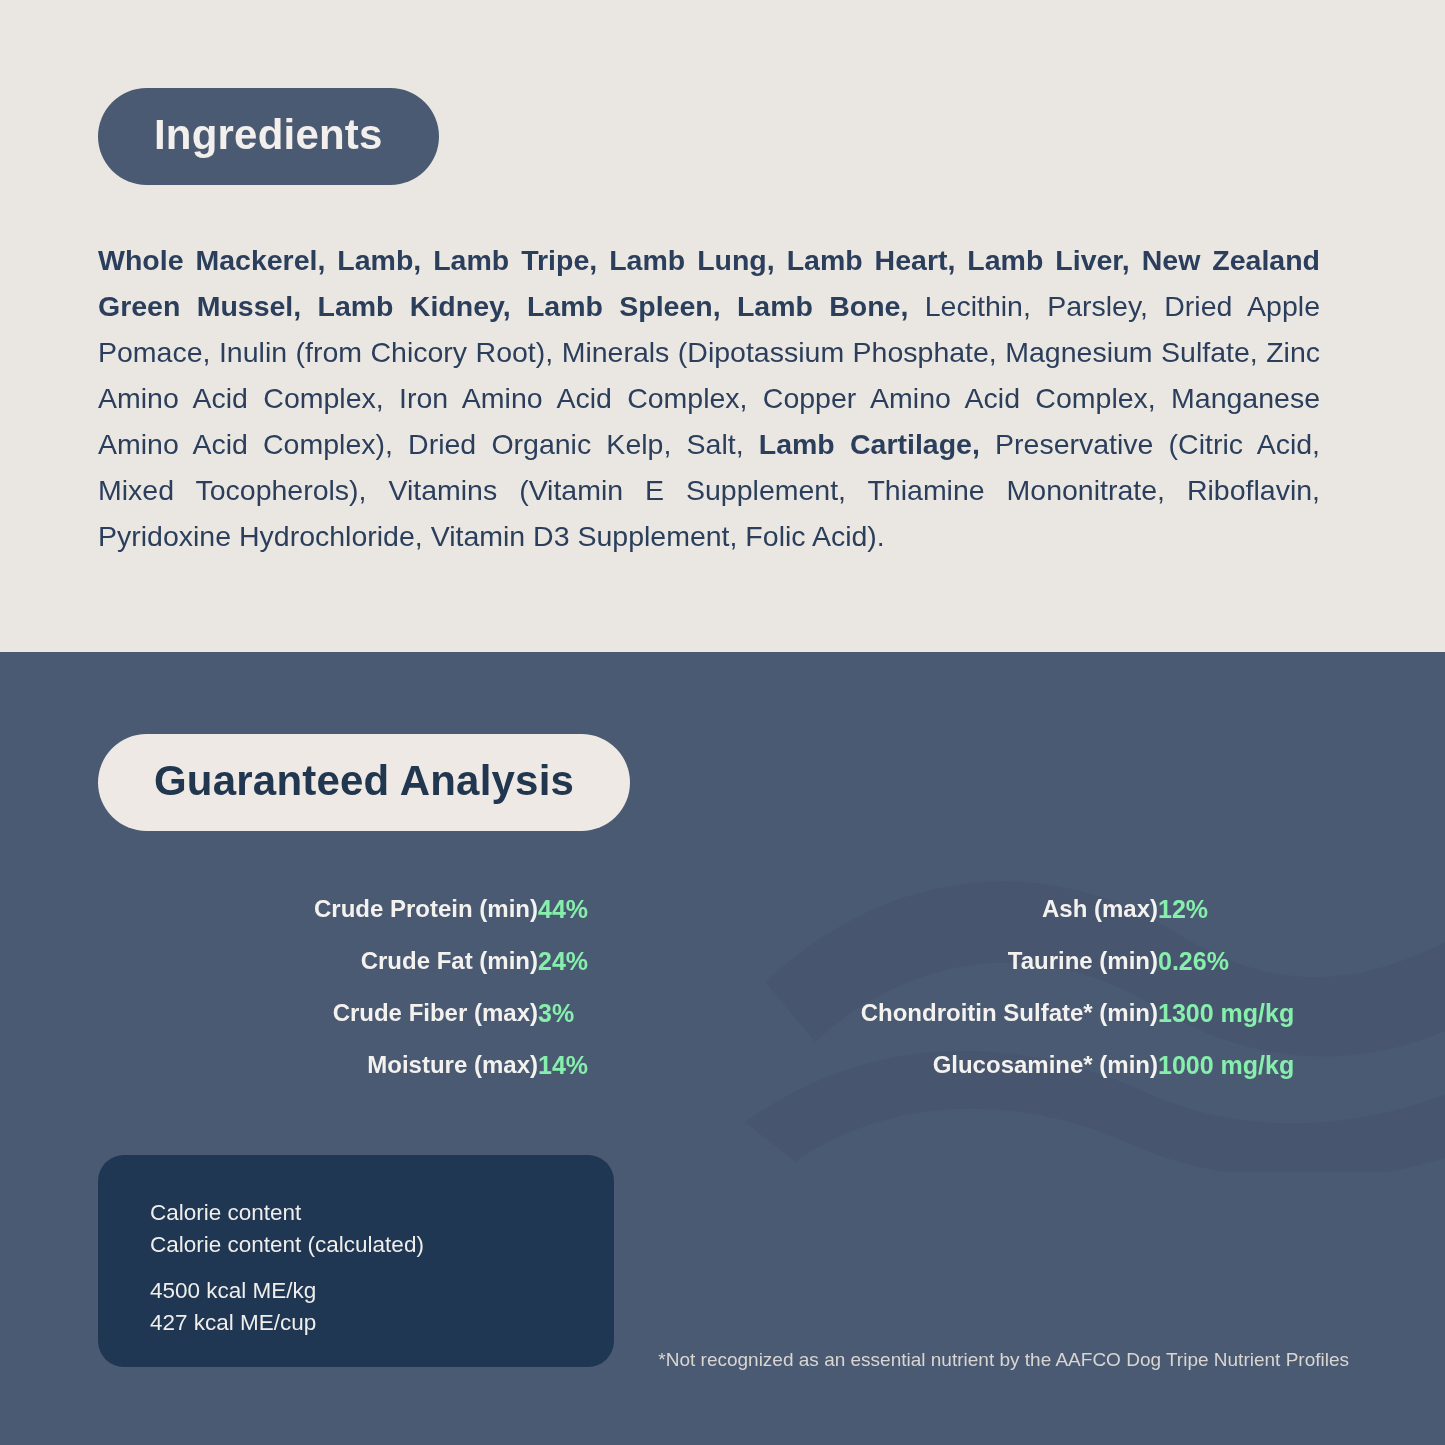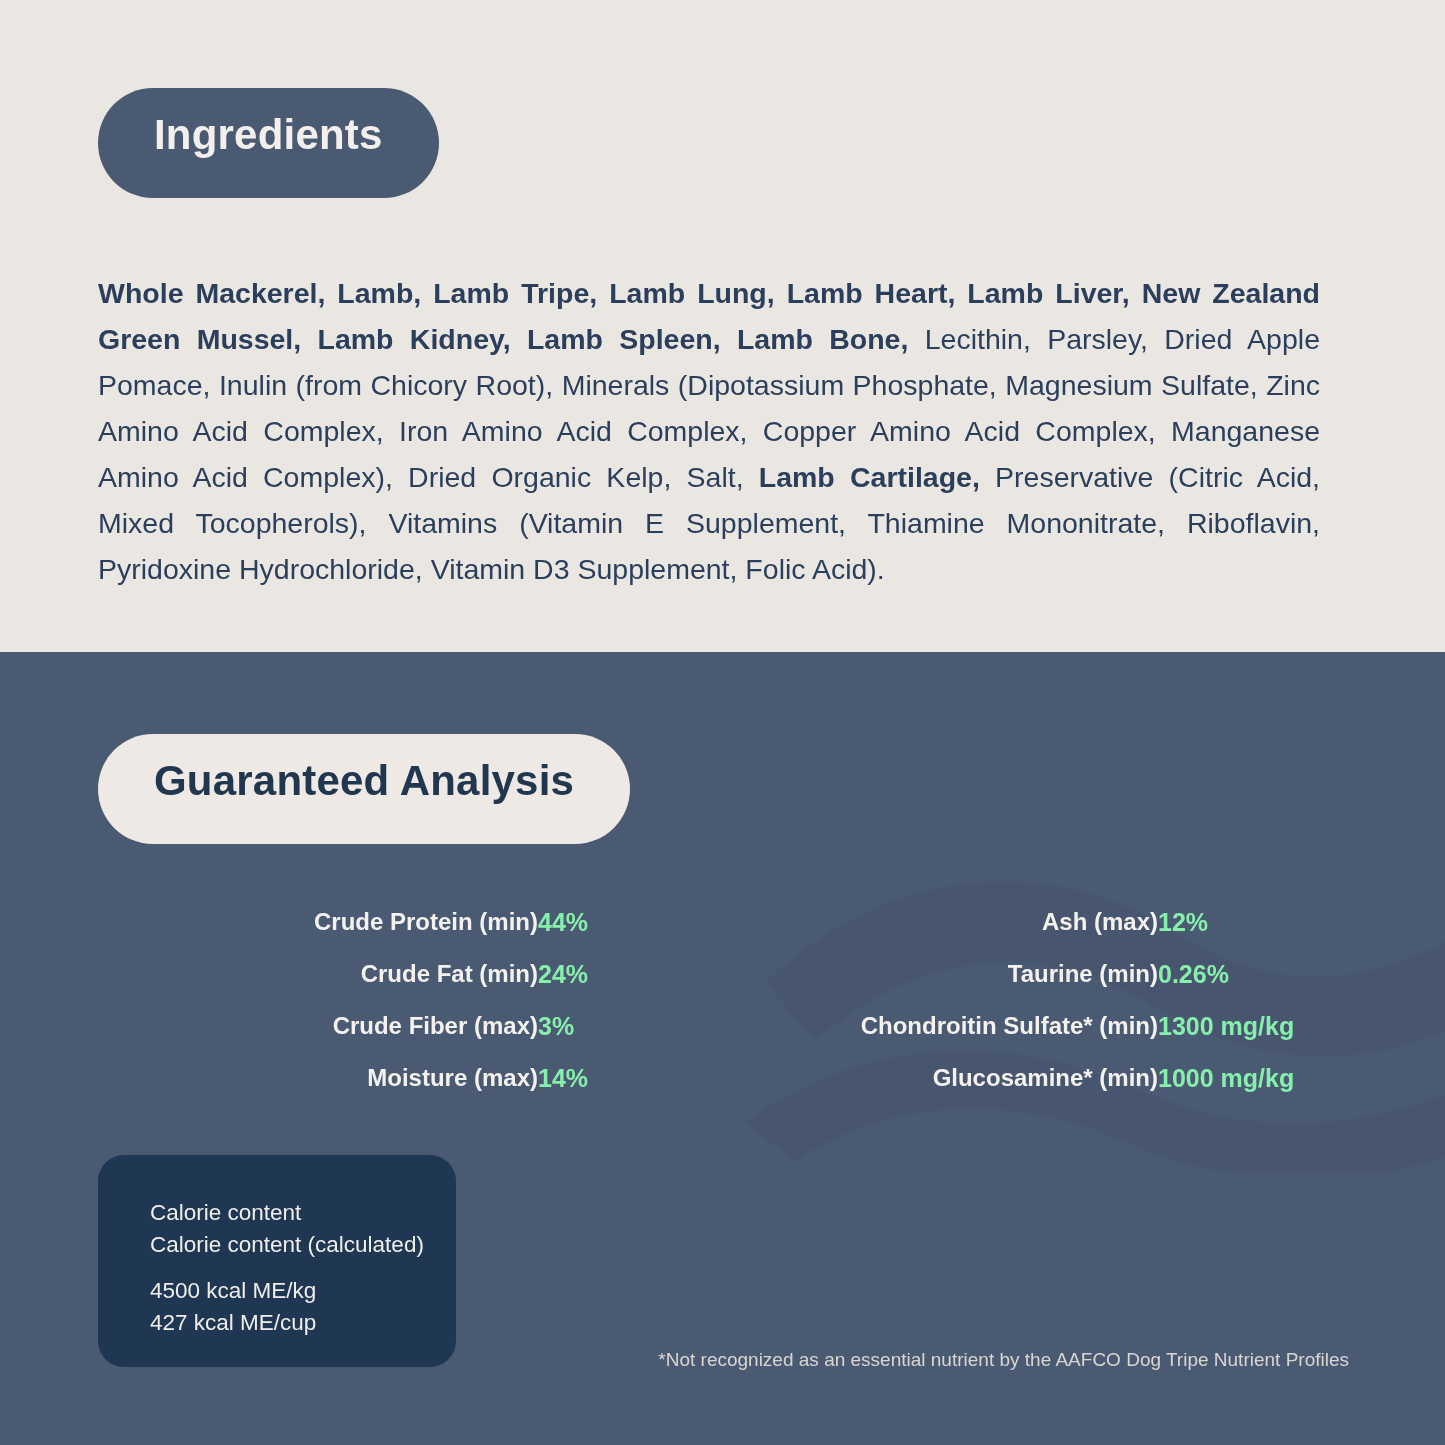--- a/index.html
+++ b/index.html
@@ -25,40 +25,40 @@
   .ingredients-panel {
     background: #eae7e2;
     height: 652px;
     box-sizing: border-box;
     padding: 0 98px;
     position: relative;
   }
   .pill {
     display: inline-block;
     border-radius: 60px;
-    padding: 26px 56px 42px 56px;
+    padding: 26px 56px 29px 56px;
     margin-top: 88px;
   }
   .pill-dark {
     background: #4a5a72;
     color: #f2efec;
   }
   .pill-light {
     background: #eee9e4;
     color: #21364f;
   }
   .pill-text {
     font-size: 42px;
     font-weight: 700;
     letter-spacing: 0.2px;
     line-height: 1;
     display: block;
   }
   .ingredients-body {
-    margin-top: 72px;
+    margin-top: 52px;
     color: #2b3f5c;
     font-size: 28.5px;
     line-height: 46px;
     text-align: justify;
     width: 1222px;
   }
   .ingredients-body b {
     font-weight: 700;
   }
 
@@ -102,21 +102,21 @@
     font-weight: 700;
     line-height: 52px;
     color: #86efac;
   }
 
   
   .calorie-box {
     position: absolute;
     left: 98px;
     top: 1155px;
-    width: 358px;
+    width: 516px;
     height: 212px;
     background: #1f3753;
     border-radius: 26px;
     box-sizing: border-box;
     padding: 42px 0 0 52px;
     z-index: 3;
   }
   .calorie-line {
     color: #f0eeeb;
     font-size: 22.5px;

